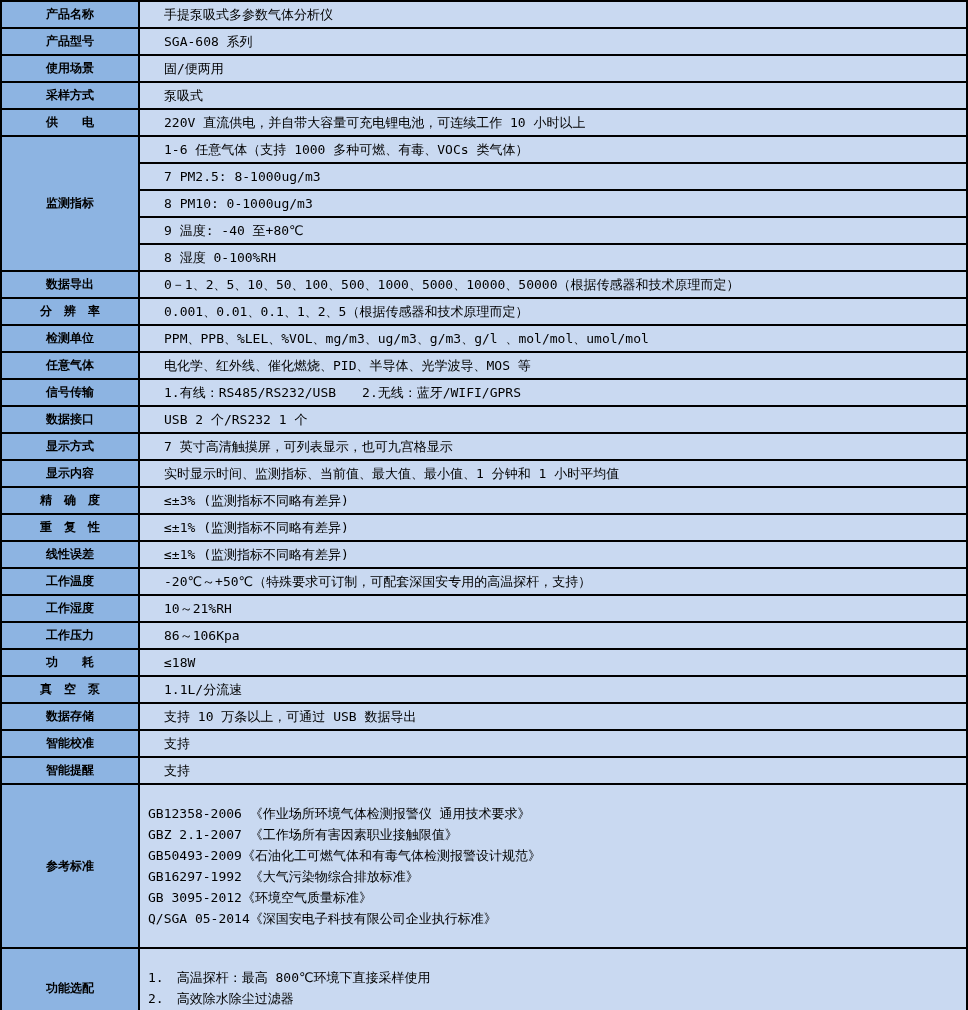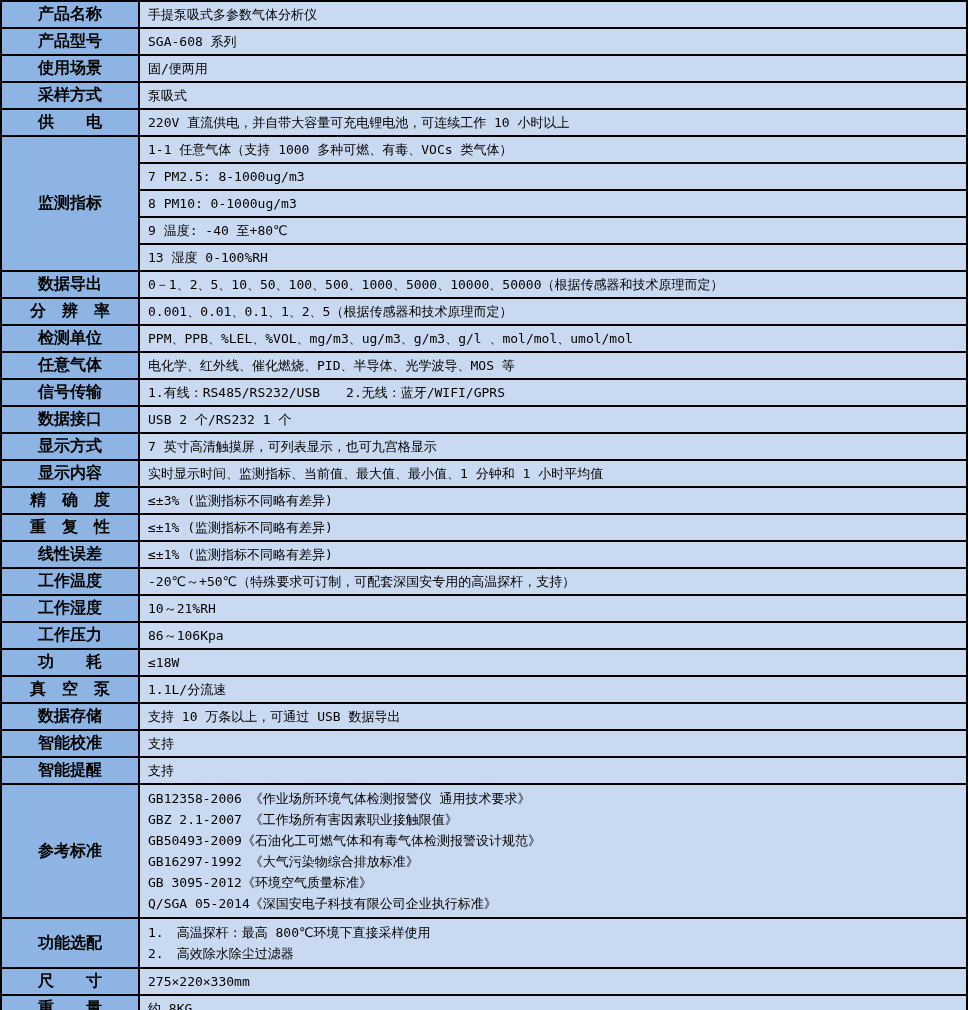--- a/index.html
+++ b/index.html
@@ -18,33 +18,33 @@
   table.spec td{
     border:2px solid var(--border);
     vertical-align:middle;
     color:var(--text);
     overflow:hidden;
   }
   td.label{
     background:var(--label-bg);
     font-weight:bold;
     text-align:center;
-    font-size:16px;
+    font-size:12px;
     font-family:"DejaVu Sans","Liberation Sans",sans-serif;
     padding:0 2px;
   }
   td.value{
     background:var(--value-bg);
     font-size:13px;
-    padding:2px 8px;
+    padding:2px 24px;
     font-family:"DejaVu Sans Mono","DejaVu Sans",sans-serif;
     white-space:pre-wrap;
   }
   tr.spec-row{height:27px;}
-  td.value.multiline{padding:3px 8px;}
+  td.value.multiline{padding:18px 8px;}
   td.value.multiline div{line-height:21px;}
 </style>
 </head>
 <body>
 
 <div class="spec-wrap">
   <table class="spec">
     <colgroup>
       <col style="width:138px">
       <col>
@@ -65,33 +65,33 @@
         <tr class="spec-row">
           <td class="label" rowspan="1">采样方式</td>
           <td class="value">泵吸式</td>
         </tr>
         <tr class="spec-row">
           <td class="label" rowspan="1">供　　电</td>
           <td class="value">220V 直流供电，并自带大容量可充电锂电池，可连续工作 10 小时以上</td>
         </tr>
         <tr class="spec-row">
           <td class="label" rowspan="5">监测指标</td>
-          <td class="value">1-1 任意气体（支持 1000 多种可燃、有毒、VOCs 类气体）</td>
+          <td class="value">1-6 任意气体（支持 1000 多种可燃、有毒、VOCs 类气体）</td>
         </tr>
         <tr class="spec-row">
           <td class="value">7 PM2.5: 8-1000ug/m3</td>
         </tr>
         <tr class="spec-row">
           <td class="value">8 PM10: 0-1000ug/m3</td>
         </tr>
         <tr class="spec-row">
           <td class="value">9 温度: -40 至+80℃</td>
         </tr>
         <tr class="spec-row">
-          <td class="value">13 湿度 0-100%RH</td>
+          <td class="value">8 湿度 0-100%RH</td>
         </tr>
         <tr class="spec-row">
           <td class="label" rowspan="1">数据导出</td>
           <td class="value">0－1、2、5、10、50、100、500、1000、5000、10000、50000（根据传感器和技术原理而定）</td>
         </tr>
         <tr class="spec-row">
           <td class="label" rowspan="1">分　辨　率</td>
           <td class="value">0.001、0.01、0.1、1、2、5（根据传感器和技术原理而定）</td>
         </tr>
         <tr class="spec-row">

